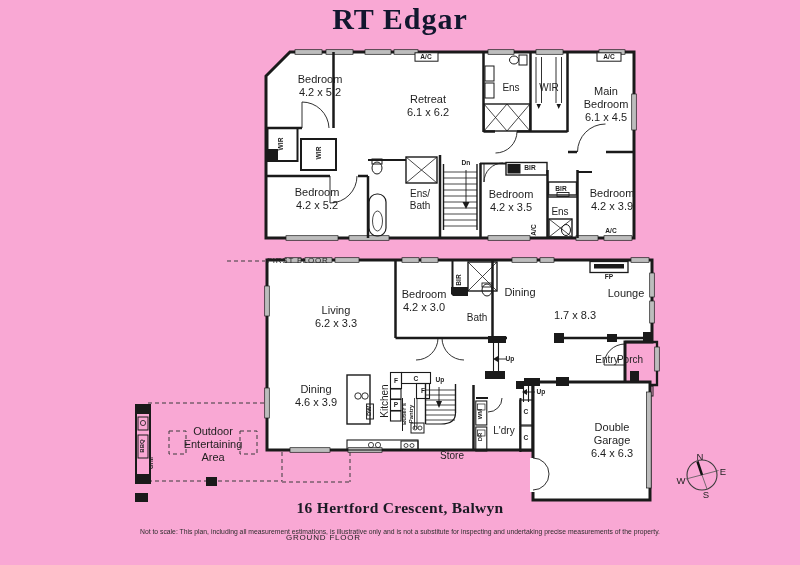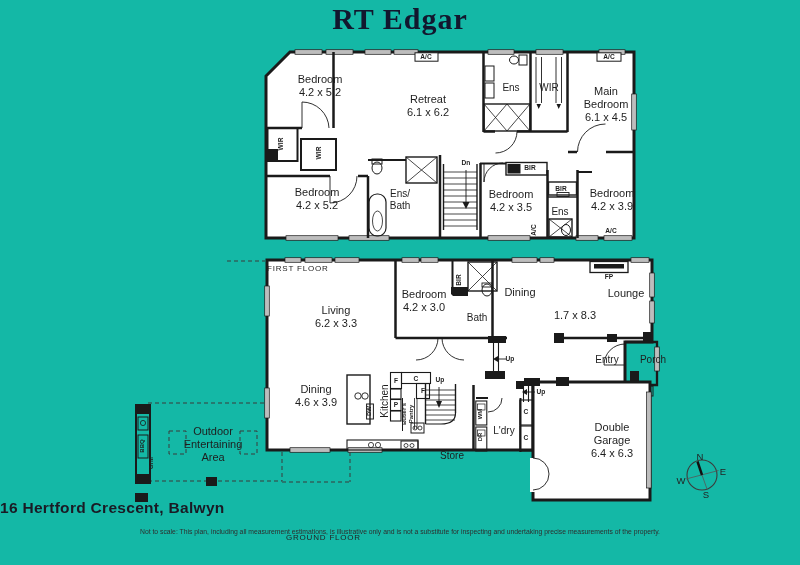--- a/index.html
+++ b/index.html
@@ -1,34 +1,34 @@
 <!DOCTYPE html>
 <html><head>
 <meta charset="utf-8">
 <style>
   html,body{margin:0;padding:0;background:#fff;}
-  .page{position:relative;width:800px;height:565px;background:#14b8a6;overflow:hidden;
+  .page{position:relative;width:800px;height:565px;background:#f9a8d4;overflow:hidden;
         font-family:"Liberation Sans",sans-serif;}
   .brand{position:absolute;top:2px;left:0;right:0;text-align:center;
          font-family:"Liberation Serif",serif;font-weight:700;font-size:30px;
          letter-spacing:1px;color:#12172e;}
   svg.plan{position:absolute;left:0;top:0;}
   #labels{position:absolute;left:0;top:0;width:800px;height:565px;}
   .lbl{position:absolute;transform:translate(-50%,-50%);text-align:center;
        white-space:pre-line;color:#1e1e1e;line-height:1.18;}
   .lbl.rot{transform:translate(-50%,-50%) rotate(-90deg);}
   .sz-room{font-size:11px;font-weight:500;}
   .sz-med{font-size:10px;font-weight:500;}
   .sz-tiny{font-size:6.6px;font-weight:600;}
   .sz-micro{font-size:6px;font-weight:600;}
   .caption{position:absolute;font-size:8px;letter-spacing:0.8px;color:#222;font-weight:500;}
-  .cap-first{left:267px;top:264px;}
+  .cap-first{left:267px;top:256px;}
   .cap-ground{left:286px;top:489px;margin-top:44px;}
-  .address{position:absolute;top:499px;left:0;right:0;text-align:left;
-           font-family:Liberation Sans, sans-serif;font-weight:700;font-size:15.5px;
+  .address{position:absolute;top:499px;left:0;right:0;text-align:center;
+           font-family:Liberation Serif, serif;font-weight:700;font-size:15.5px;
            letter-spacing:0.3px;color:#1a1a24;}
   .disclaimer{position:absolute;top:528px;left:0;right:0;text-align:center;
               font-size:6.8px;color:#2e2e2e;}
   .compass-letter{position:absolute;transform:translate(-50%,-50%);
                   font-size:9.5px;color:#222;font-weight:500;}
 </style>
 </head>
 <body>
 
 <div class="page">
@@ -255,21 +255,21 @@
       <div class="lbl sz-med" style="left: 549px; top: 88px;">WIR</div>
       <div class="lbl sz-room" style="left: 606px; top: 104px;">Main
 Bedroom
 6.1 x 4.5</div>
       <div class="lbl sz-tiny" style="left: 426px; top: 57px;">A/C</div>
       <div class="lbl sz-tiny" style="left: 609px; top: 57px;">A/C</div>
       <div class="lbl sz-tiny rot" style="left: 281px; top: 144px;">WIR</div>
       <div class="lbl sz-tiny rot" style="left: 319px; top: 153px;">WIR</div>
       <div class="lbl sz-room" style="left: 317px; top: 199px;">Bedroom
 4.2 x 5.2</div>
-      <div class="lbl sz-med" style="left: 400px; top: 200px;">Ens/
+      <div class="lbl sz-med" style="left: 420px; top: 200px;">Ens/
 Bath</div>
       <div class="lbl sz-tiny" style="left: 466px; top: 163px;">Dn</div>
       <div class="lbl sz-tiny" style="left: 530px; top: 168px;">BIR</div>
       <div class="lbl sz-room" style="left: 511px; top: 201px;">Bedroom
 4.2 x 3.5</div>
       <div class="lbl sz-tiny" style="left: 561px; top: 189px;">BIR</div>
       <div class="lbl sz-med" style="left: 560px; top: 212px;">Ens</div>
       <div class="lbl sz-room" style="left: 612px; top: 200px;">Bedroom
 4.2 x 3.9</div>
       <div class="lbl sz-tiny rot" style="left: 534px; top: 230px;">A/C</div>
@@ -278,21 +278,21 @@
 6.2 x 3.3</div>
       <div class="lbl sz-room" style="left: 424px; top: 301px;">Bedroom
 4.2 x 3.0</div>
       <div class="lbl sz-tiny rot" style="left: 459px; top: 280px;">BIR</div>
       <div class="lbl sz-med" style="left: 477px; top: 318px;">Bath</div>
       <div class="lbl sz-room" style="left: 520px; top: 292px;">Dining</div>
       <div class="lbl sz-room" style="left: 626px; top: 293px;">Lounge</div>
       <div class="lbl sz-room" style="left: 575px; top: 315px;">1.7 x 8.3</div>
       <div class="lbl sz-tiny" style="left: 609px; top: 277px;">FP</div>
       <div class="lbl sz-med" style="left: 607px; top: 360px;">Entry</div>
-      <div class="lbl sz-med" style="left: 645px; top: 360px; padding-left: 16px;">Porch</div>
+      <div class="lbl sz-med" style="left: 630px; top: 360px;">Porch</div>
       <div class="lbl sz-tiny" style="left: 510px; top: 359px;">Up</div>
       <div class="lbl sz-room" style="left: 316px; top: 396px;">Dining
 4.6 x 3.9</div>
       <div class="lbl sz-med rot" style="left: 385px; top: 401px;">Kitchen</div>
       <div class="lbl sz-micro rot" style="left: 370px; top: 411px;">DW</div>
       <div class="lbl sz-tiny" style="left: 396px; top: 381px;">F</div>
       <div class="lbl sz-tiny" style="left: 416px; top: 379px;">C</div>
       <div class="lbl sz-tiny" style="left: 423px; top: 391px;">F</div>
       <div class="lbl sz-tiny" style="left: 396px; top: 405px;">P</div>
       <div class="lbl sz-micro rot" style="left: 408px; top: 414px;">Butler's

